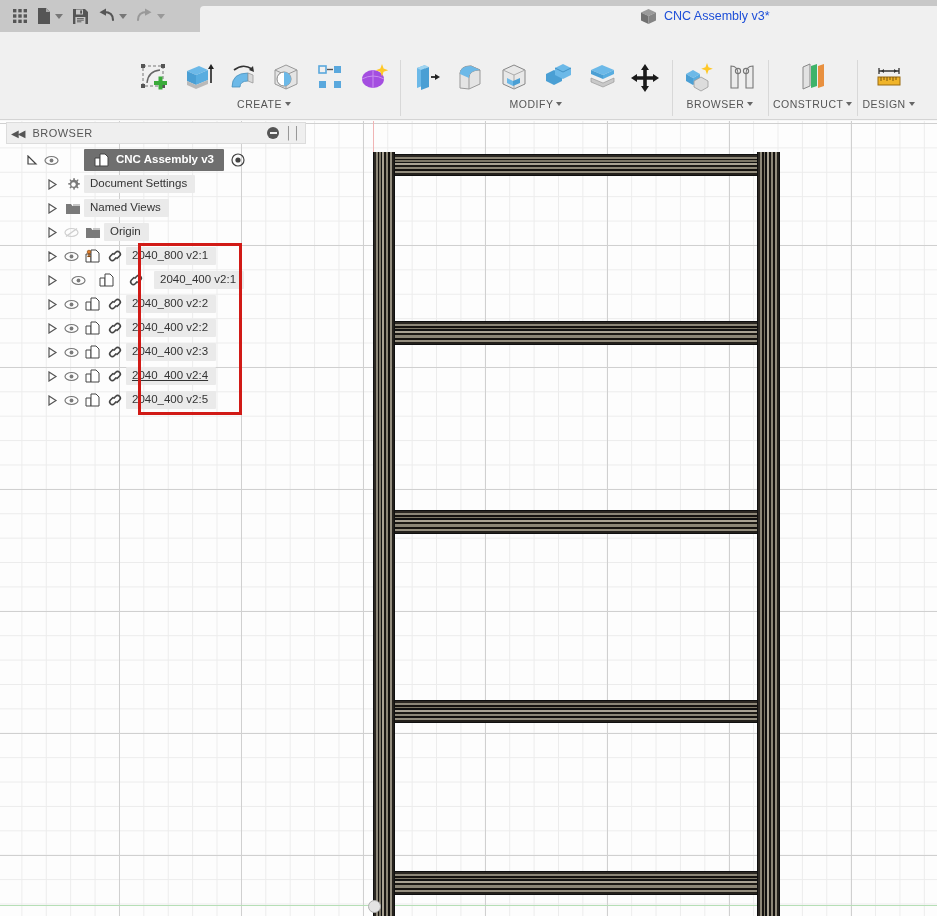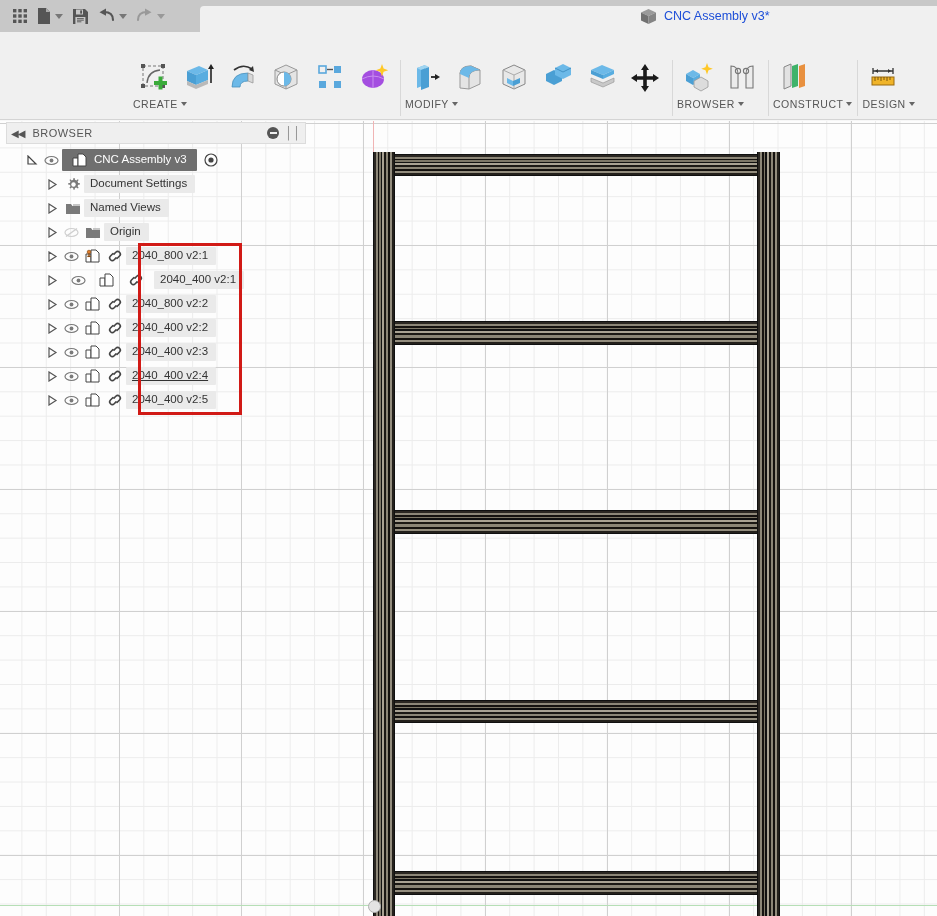--- a/index.html
+++ b/index.html
@@ -55,21 +55,21 @@
     padding: 3px 14px 6px; font-size: 11.5px; color: #555;
     letter-spacing: .7px; cursor: pointer; position: relative;
   }
   .rtab.active { color: #1a9ad7; }
   .rtab.active::after {
     content: ""; position: absolute; left: 10px; right: 10px; bottom: 0;
     height: 3px; background: #1a9ad7; border-radius: 1px;
   }
 
   .panels { position: absolute; left: 128px; top: 24px; display: flex; height: 62px; }
-  .panel { display: flex; flex-direction: column; position: relative; padding: 0 5px; }
+  .panel { display: flex; flex-direction: column; align-items: center; position: relative; padding: 0 5px; }
   .panel.sep::before {
     content: ""; position: absolute; left: 0; top: 4px; bottom: 2px;
     width: 1px; background: #d8d8d8;
   }
   .panel-icons { display: flex; align-items: flex-start; gap: 2px; height: 44px; }
   .panel-label {
     font-size: 10.5px; color: #555; letter-spacing: .5px;
     display: flex; align-items: center; gap: 3px; cursor: pointer; margin-top: -2px;
   }
   .tool {
@@ -108,21 +108,21 @@
   .twist {
     width: 16px; height: 24px; display: flex; align-items: center;
     justify-content: center; cursor: pointer;
   }
   .twist svg { display: block; }
   .tlabel {
     background: #eaeaea; padding: 3px 8px 3px 6px; border-radius: 1px;
     white-space: nowrap; line-height: 1;
   }
   .trow.root .tlabel {
-    background: #6f6f6f; color: #fff; padding: 4px 10px; font-weight: normal;
+    background: #6f6f6f; color: #fff; padding: 4px 10px; font-weight: bold; margin-left: 22px;
   }
   .ticon { width: 22px; display: flex; align-items: center; justify-content: center; }
   .ticon.clickable { cursor: pointer; }
   .eye { cursor: pointer; }
   .hl-box {
     position: absolute; left: 138px; top: 243px; width: 104px; height: 172px;
     border: 3px solid #d11a16; pointer-events: none; z-index: 30;
   }
 
   

